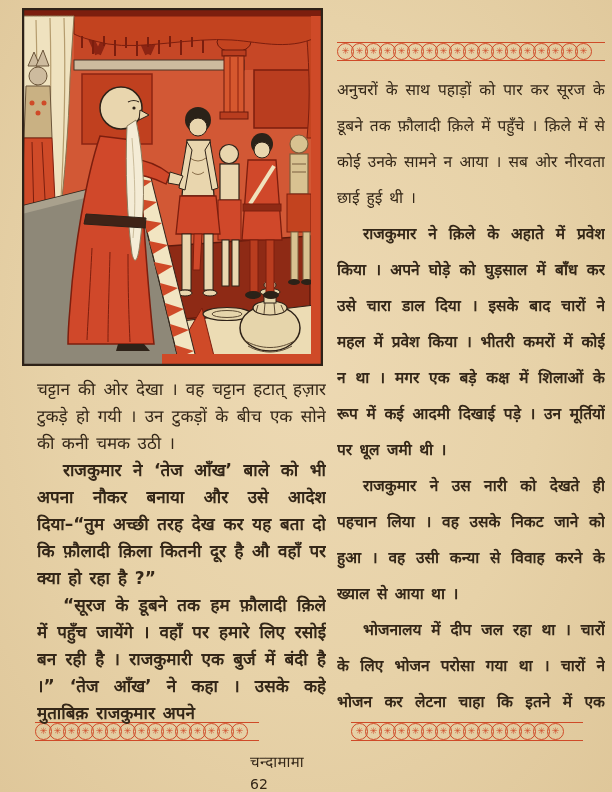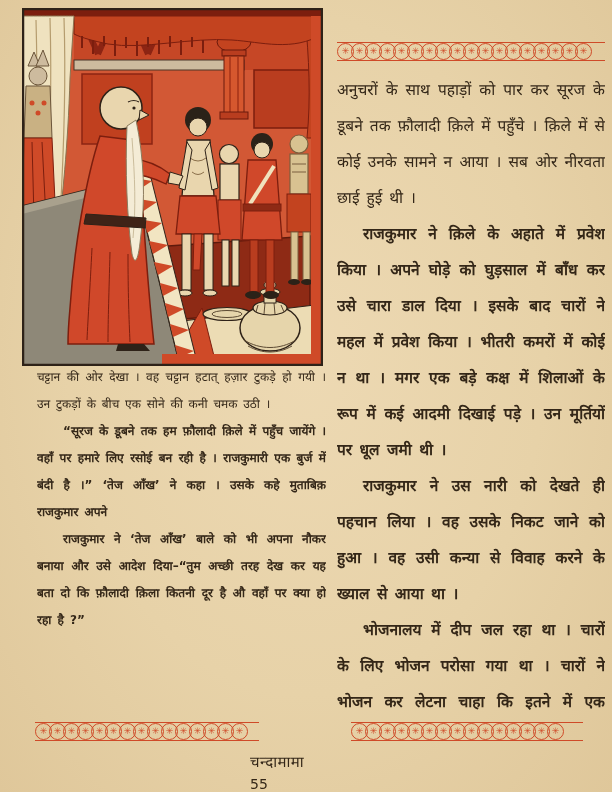--- a/index.html
+++ b/index.html
@@ -28,21 +28,21 @@
     width:15px;height:15px;border:1.2px solid #cf4a28;border-radius:50%;
     color:#cf4a28;font-size:9px;line-height:1;margin-right:-3px;
   }
   .chain-top-right{left:337px;top:42px;width:268px;}
   .chain-bottom-left{left:35px;top:722px;width:224px;}
   .chain-bottom-right{left:351px;top:722px;width:232px;}
   
   .col{
     position:absolute;color:#342718;text-align:justify;overflow:hidden;
   }
-  .col-left{left:37px;top:364px;width:289px;height:348px;font-size:12px;line-height:27px;}
+  .col-left{left:37px;top:376px;width:289px;height:348px;font-size:17px;line-height:27px;}
   .col-right{left:337px;top:72px;width:268px;height:652px;font-size:15.5px;line-height:36px;}
   .para{margin:0;word-spacing:2px;}
   .para.indent{text-indent:26px;font-weight:bold;}
   
   .footer-center{
     position:absolute;left:250px;top:751px;width:114px;text-align:left;color:#342718;
   }
   .footer-title{font-size:15px;letter-spacing:.5px;}
   .footer-page{font-size:14px;margin-top:5px;}
 </style>
@@ -253,28 +253,28 @@
       <span class="motif">✳</span>
       <span class="motif">✳</span>
       <span class="motif">✳</span>
       <span class="motif">✳</span>
       <span class="motif">✳</span>
       <span class="motif">✳</span>
     </div>
 
   <div class="col col-left">
       <p class="para">चट्टान की ओर देखा । वह चट्टान हटात् हज़ार टुकड़े हो गयी । उन टुकड़ों के बीच एक सोने की कनी चमक उठी ।</p>
+      <p class="para indent">राजकुमार ने ‘तेज आँख’ बाले को भी अपना नौकर बनाया और उसे आदेश दिया–“तुम अच्छी तरह देख कर यह बता दो कि फ़ौलादी क़िला कितनी दूर है औ वहाँ पर क्या हो रहा है ?”</p>
       <p class="para indent">“सूरज के डूबने तक हम फ़ौलादी क़िले में पहुँच जायेंगे । वहाँ पर हमारे लिए रसोई बन रही है । राजकुमारी एक बुर्ज में बंदी है ।” ‘तेज आँख’ ने कहा । उसके कहे मुताबिक़ राजकुमार अपने</p>
-      <p class="para indent">राजकुमार ने ‘तेज आँख’ बाले को भी अपना नौकर बनाया और उसे आदेश दिया–“तुम अच्छी तरह देख कर यह बता दो कि फ़ौलादी क़िला कितनी दूर है औ वहाँ पर क्या हो रहा है ?”</p>
     </div>
   <div class="col col-right">
       <p class="para">अनुचरों के साथ पहाड़ों को पार कर सूरज के डूबने तक फ़ौलादी क़िले में पहुँचे । क़िले में से कोई उनके सामने न आया । सब ओर नीरवता छाई हुई थी ।</p>
       <p class="para indent">राजकुमार ने क़िले के अहाते में प्रवेश किया । अपने घोड़े को घुड़साल में बाँध कर उसे चारा डाल दिया । इसके बाद चारों ने महल में प्रवेश किया । भीतरी कमरों में कोई न था । मगर एक बड़े कक्ष में शिलाओं के रूप में कई आदमी दिखाई पड़े । उन मूर्तियों पर धूल जमी थी ।</p>
       <p class="para indent">राजकुमार ने उस नारी को देखते ही पहचान लिया । वह उसके निकट जाने को हुआ । वह उसी कन्या से विवाह करने के ख्याल से आया था ।</p>
       <p class="para indent">भोजनालय में दीप जल रहा था । चारों के लिए भोजन परोसा गया था । चारों ने भोजन कर लेटना चाहा कि इतने में एक कुबड़ा वहाँ पर आ पहुँचा । वह बूढ़ा था । उसके सर पर बाल न थे । मगर दाढ़ी कमर तक बढ़ी थी । वह काला अंगरखा पहने हुए था । उस पर तीन फ़ौलादी पट्टियाँ बंधी थीं । वह एक नारी का हाथ पकड़े ले आया ।</p>
     </div>
 
   <div class="footer-center">
     <div class="footer-title">चन्दामामा</div>
-    <div class="footer-page">55</div>
+    <div class="footer-page">62</div>
   </div>
 
 </div>
 
 </body></html>

